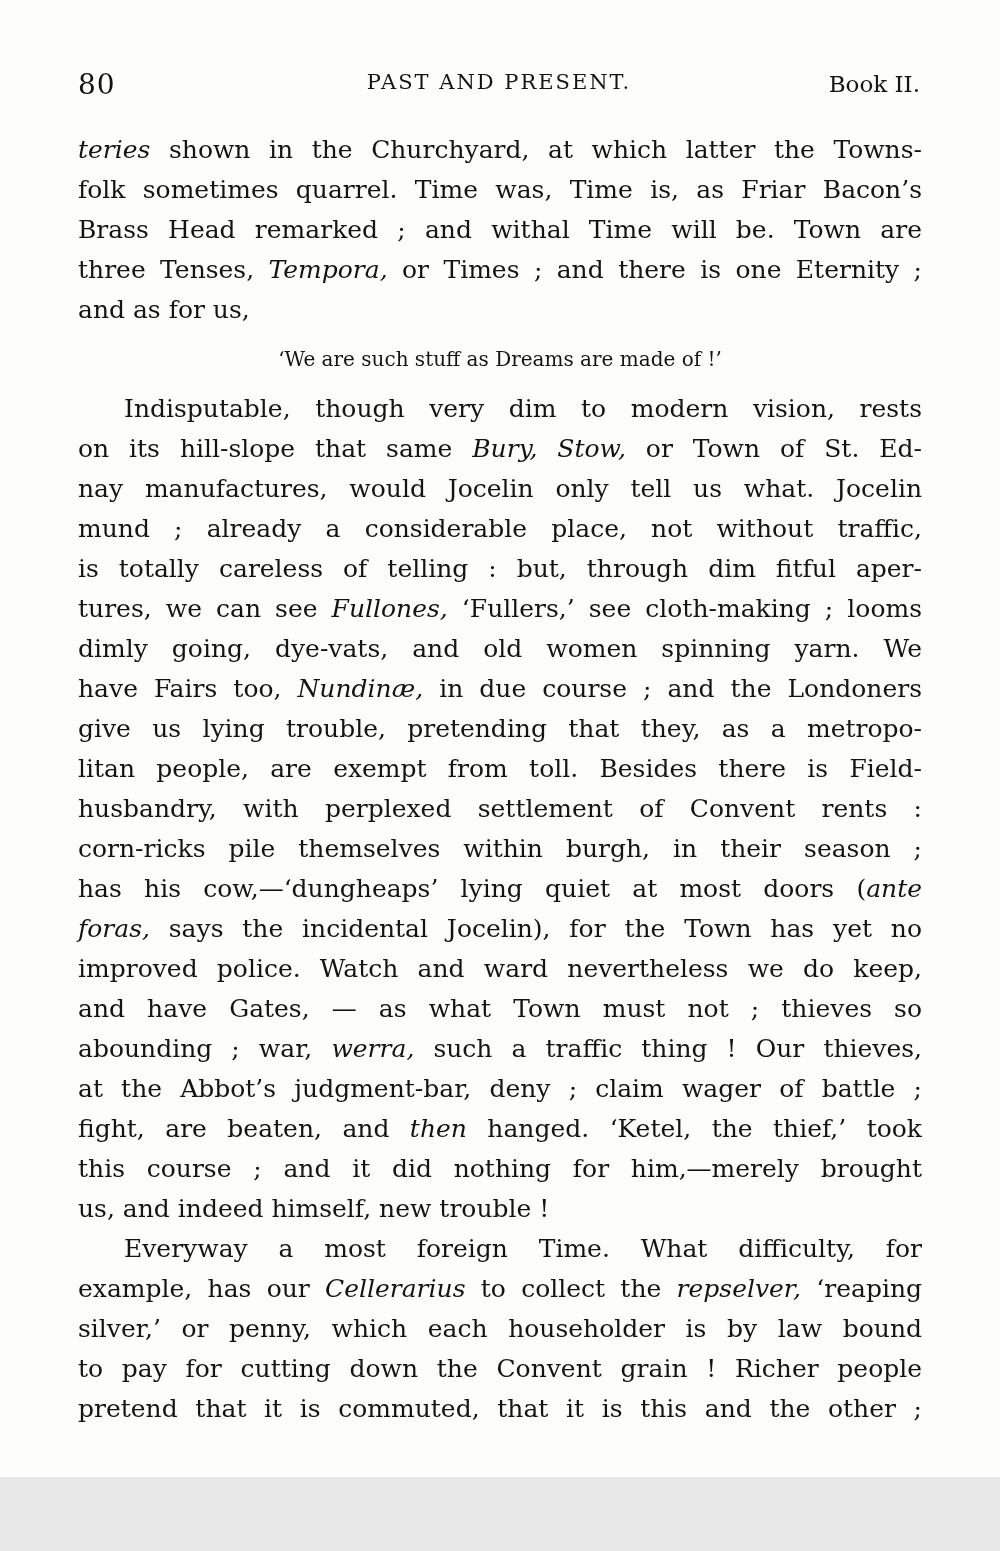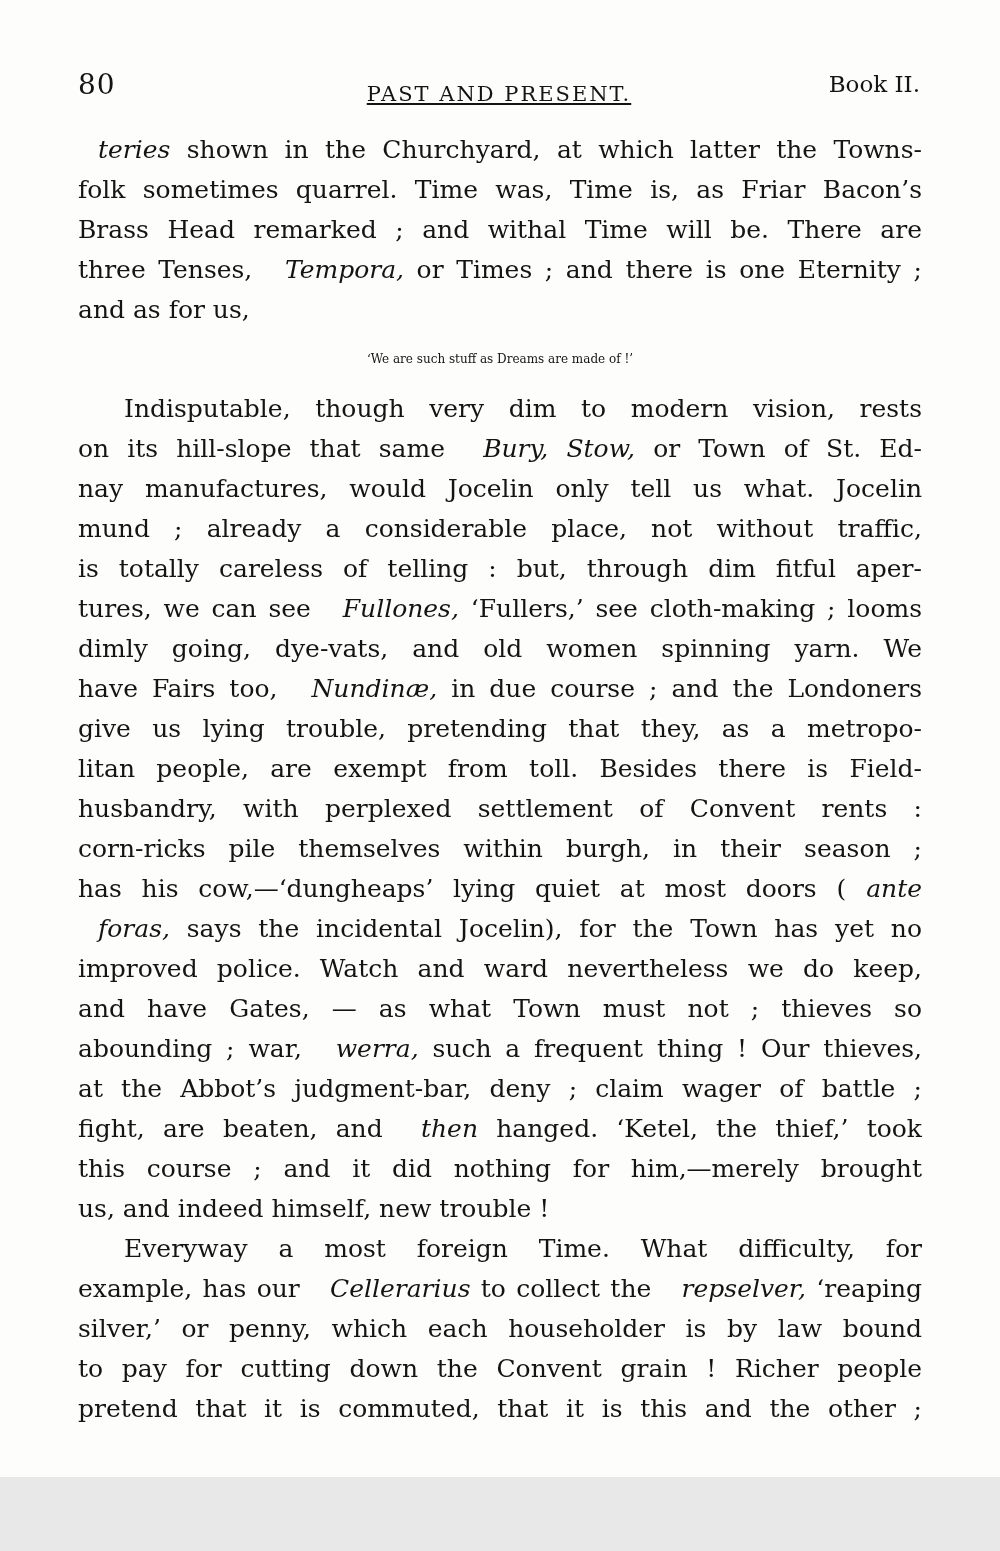--- a/index.html
+++ b/index.html
@@ -27,26 +27,25 @@
   .page-number {
     position: absolute;
     left: 0;
     top: 0;
     font-size: 28px;
     letter-spacing: 1px;
   }
   .running-title {
     position: absolute;
     left: 50%;
-    top: 14px;
+    top: 2px;
     transform: translateX(-50%);
     font-size: 21px;
     letter-spacing: 2px;
     white-space: nowrap;
-    text-decoration: underline;
   }
   .book-label {
     position: absolute;
     right: 0;
     top: 3px;
     font-size: 23px;
     margin-left: 30px;
   }
   .page-body {
     position: absolute;
@@ -62,44 +61,44 @@
     text-align: justify;
     text-align-last: justify;
   }
   .para .line.last {
     text-align-last: left;
   }
   .para .line.indent {
     text-indent: 46px;
   }
   .quote {
-    font-size: 12px;
+    font-size: 20px;
     line-height: 40px;
     margin: 9px 0 10px 0;
   }
   .quote .line {
     text-align: center;
     text-align-last: center;
   }
-  i { font-style: italic; margin-left: 20px; }
+  i { font-style: italic; }
 </style>
 </head>
 <body>
 
 <div class="page">
   <div class="page-header">
     <span class="page-number">80</span>
     <span class="running-title">PAST AND PRESENT.</span>
     <span class="book-label">Book II.</span>
   </div>
   <div class="page-body">
       <div class="para">
         <div class="line"><i>teries</i><span> shown in the Churchyard, at which latter the Towns-</span></div>
         <div class="line"><span>folk sometimes quarrel. Time was, Time is, as Friar Bacon’s</span></div>
-        <div class="line"><span>Brass Head remarked ; and withal Time will be. There are</span></div>
+        <div class="line"><span>Brass Head remarked ; and withal Time will be. Town are</span></div>
         <div class="line"><span>three Tenses, </span><i>Tempora,</i><span> or Times ; and there is one Eternity ;</span></div>
         <div class="line last"><span>and as for us,</span></div>
       </div>
       <div class="quote">
         <div class="line last"><span>‘We are such stuff as Dreams are made of !’</span></div>
       </div>
       <div class="para">
         <div class="line indent"><span>Indisputable, though very dim to modern vision, rests</span></div>
         <div class="line"><span>on its hill-slope that same </span><i>Bury, Stow,</i><span> or Town of St. Ed-</span></div>
         <div class="line"><span>nay manufactures, would Jocelin only tell us what. Jocelin</span></div>
@@ -109,21 +108,21 @@
         <div class="line"><span>dimly going, dye-vats, and old women spinning yarn. We</span></div>
         <div class="line"><span>have Fairs too, </span><i>Nundinæ,</i><span> in due course ; and the Londoners</span></div>
         <div class="line"><span>give us lying trouble, pretending that they, as a metropo-</span></div>
         <div class="line"><span>litan people, are exempt from toll. Besides there is Field-</span></div>
         <div class="line"><span>husbandry, with perplexed settlement of Convent rents :</span></div>
         <div class="line"><span>corn-ricks pile themselves within burgh, in their season ;</span></div>
         <div class="line"><span>has his cow,—‘dungheaps’ lying quiet at most doors (</span><i>ante</i></div>
         <div class="line"><i>foras,</i><span> says the incidental Jocelin), for the Town has yet no</span></div>
         <div class="line"><span>improved police. Watch and ward nevertheless we do keep,</span></div>
         <div class="line"><span>and have Gates, — as what Town must not ; thieves so</span></div>
-        <div class="line"><span>abounding ; war, </span><i>werra,</i><span> such a frequent thing ! Our thieves,</span></div>
+        <div class="line"><span>abounding ; war, </span><i>werra,</i><span> such a traffic thing ! Our thieves,</span></div>
         <div class="line"><span>at the Abbot’s judgment-bar, deny ; claim wager of battle ;</span></div>
         <div class="line"><span>fight, are beaten, and </span><i>then</i><span> hanged. ‘Ketel, the thief,’ took</span></div>
         <div class="line"><span>this course ; and it did nothing for him,—merely brought</span></div>
         <div class="line last"><span>us, and indeed himself, new trouble !</span></div>
       </div>
       <div class="para">
         <div class="line indent"><span>Everyway a most foreign Time. What difficulty, for</span></div>
         <div class="line"><span>example, has our </span><i>Cellerarius</i><span> to collect the </span><i>repselver,</i><span> ‘reaping</span></div>
         <div class="line"><span>silver,’ or penny, which each householder is by law bound</span></div>
         <div class="line"><span>to pay for cutting down the Convent grain ! Richer people</span></div>

